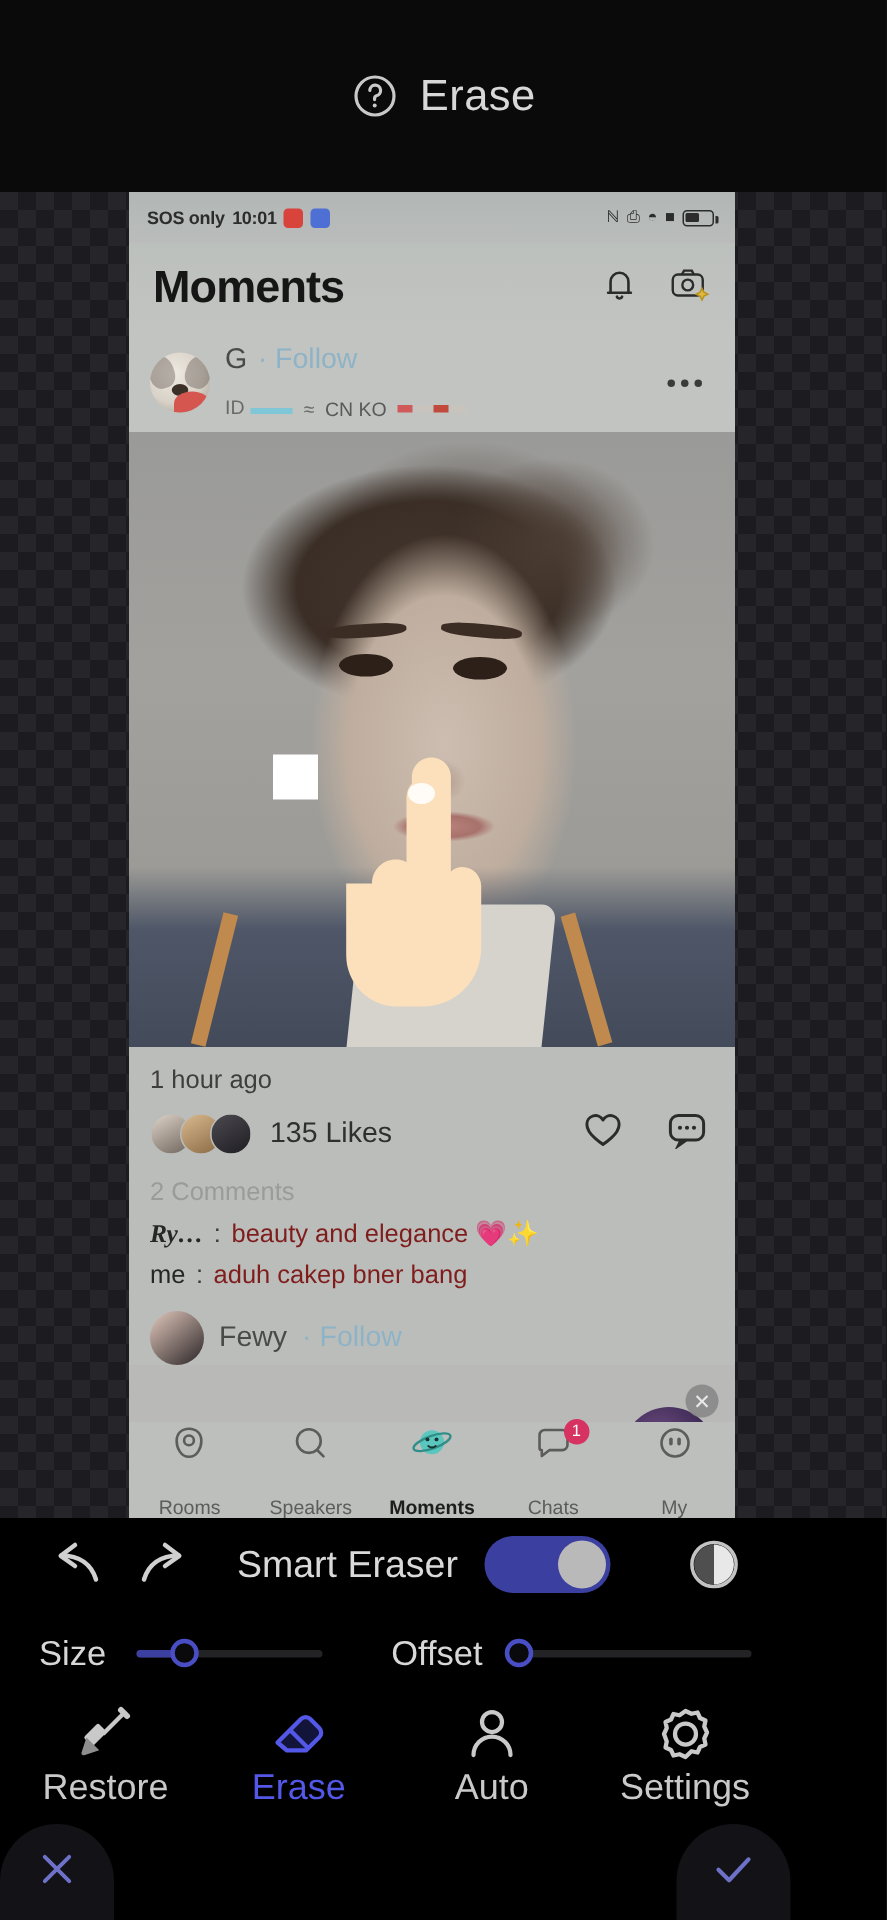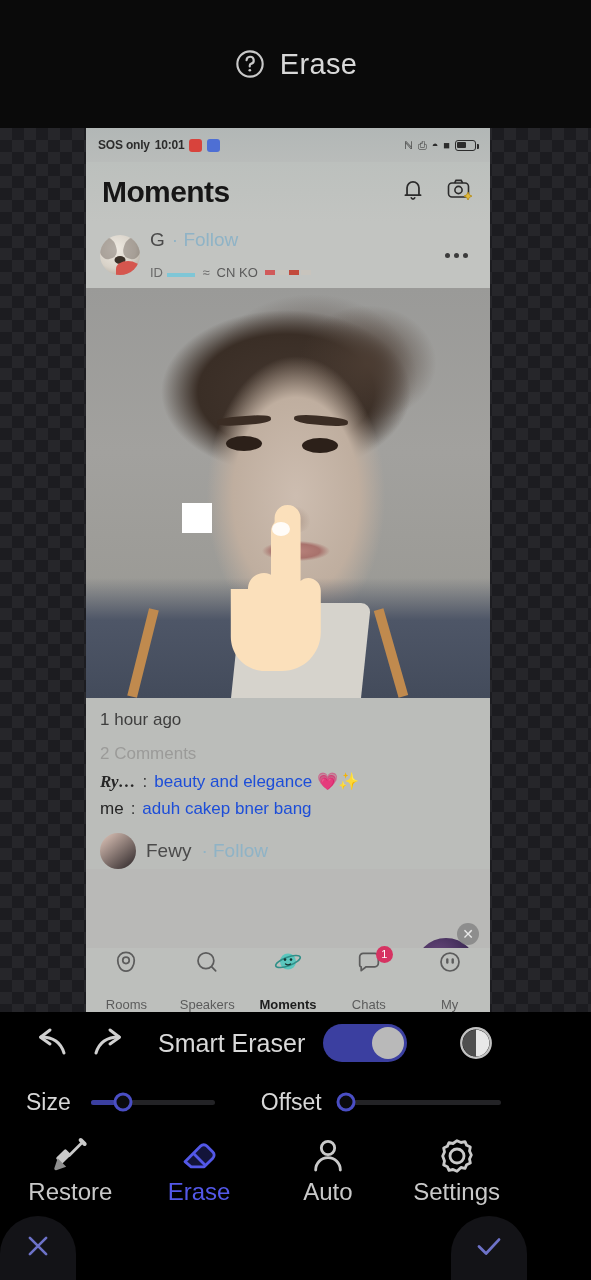--- a/index.html
+++ b/index.html
@@ -154,21 +154,21 @@
   .like-avs span:first-child { margin-left:0; }
   .lav1 { background:linear-gradient(150deg,#ded3c8 0%,#6f655c 100%); }
   .lav2 { background:linear-gradient(150deg,#d9b98f 0%,#8a6a44 100%); }
   .lav3 { background:linear-gradient(150deg,#4c4a50 0%,#1e1d22 100%); }
   .likes-count { font-size:19px; color:#2f2f2f; flex:1; }
   .foot-icons { display:flex; align-items:center; gap:28px; padding-right:4px; }
   .comments-count { font-size:17px; color:#9b9b99; margin-top:14px; }
   .comment-line { font-size:17px; color:#3a3a3a; margin-top:7px; display:flex; gap:7px; align-items:baseline; }
   .cm-user { font-weight:700; font-style:italic; font-family:"Liberation Serif", serif; color:#262626; }
   .cm-user.plain { font-style:normal; font-weight:400; font-family:"Liberation Sans",sans-serif; }
-  .cm-text { color:#1d4ed8; }
+  .cm-text { color:#7f1d1d; }
 
   
   .next-post { display:flex; align-items:center; gap:10px; padding:10px 14px 0; background:#bbbdba; }
   .np-av { width:36px; height:36px; border-radius:50%; background:linear-gradient(140deg,#e3c9bd 0%,#2a2426 100%); flex:none; }
   .np-name { font-size:19px; color:#4a4a4a; }
   .np-follow { font-size:19px; color:#8fb3c6; }
 
   
   .music-bubble {
     position:absolute; right:13px; top:810px; width:62px; height:62px; border-radius:50%;
@@ -350,20 +350,44 @@
         <svg width="120" height="190" viewBox="0 0 120 190">
           <path d="M34 96c0-9 7-16 16-16 4 0 8 1.6 10.6 4.3V25c0-7.2 5.8-13 13-13s13 5.8 13 13v63c2-2 4.6-3 7.6-3 7 0 12.6 5.7 12.6 12.7v41c0 22-17 39.3-39 39.3h-17c-19 0-34-15.4-34-34.4V96z" fill="#fbe0bb"></path>
           <rect x="57" y="25" width="27" height="75" rx="13.5" fill="#fbe0bb"></rect>
           <ellipse cx="67" cy="36" rx="9" ry="7" fill="#ffffff" opacity=".9"></ellipse>
         </svg>
       </span>
     </div>
 
     <div class="post-foot">
       <div class="timestamp">1 hour ago</div>
+      <div class="likes-row">
+        <span class="like-avs">
+          <span class="lav1"></span>
+            <span class="lav2"></span>
+            <span class="lav3"></span>
+        </span>
+        <span class="likes-count">135 Likes</span>
+        <span class="foot-icons">
+          <span>
+            <svg width="28" height="26" viewBox="0 0 24 22" fill="none" stroke="#2b2b2b" stroke-width="1.7">
+              <path d="M12 19.5S2.8 13.9 2.8 8.1A4.9 4.9 0 0 1 12 5.6a4.9 4.9 0 0 1 9.2 2.5c0 5.8-9.2 11.4-9.2 11.4z" stroke-linejoin="round"></path>
+            </svg>
+          </span>
+          <span>
+            <svg width="28" height="26" viewBox="0 0 24 22" fill="none" stroke="#2b2b2b" stroke-width="1.7">
+              <rect x="2.5" y="3" width="19" height="14" rx="4.5"></rect>
+              <path d="M8.5 17.2 7 20.3l4.4-3.1"></path>
+              <circle cx="8" cy="10" r="1.2" fill="#2b2b2b" stroke="none"></circle>
+              <circle cx="12" cy="10" r="1.2" fill="#2b2b2b" stroke="none"></circle>
+              <circle cx="16" cy="10" r="1.2" fill="#2b2b2b" stroke="none"></circle>
+            </svg>
+          </span>
+        </span>
+      </div>
       <div class="comments-count">2 Comments</div>
       <div class="comment-line">
         <span class="cm-user">Ry…</span>
           <span>:</span>
         <span class="cm-text">beauty and elegance 💗✨</span>
       </div>
       <div class="comment-line">
         <span class="cm-user plain">me</span>
           <span>:</span>
         <span class="cm-text">aduh cakep bner bang</span>

